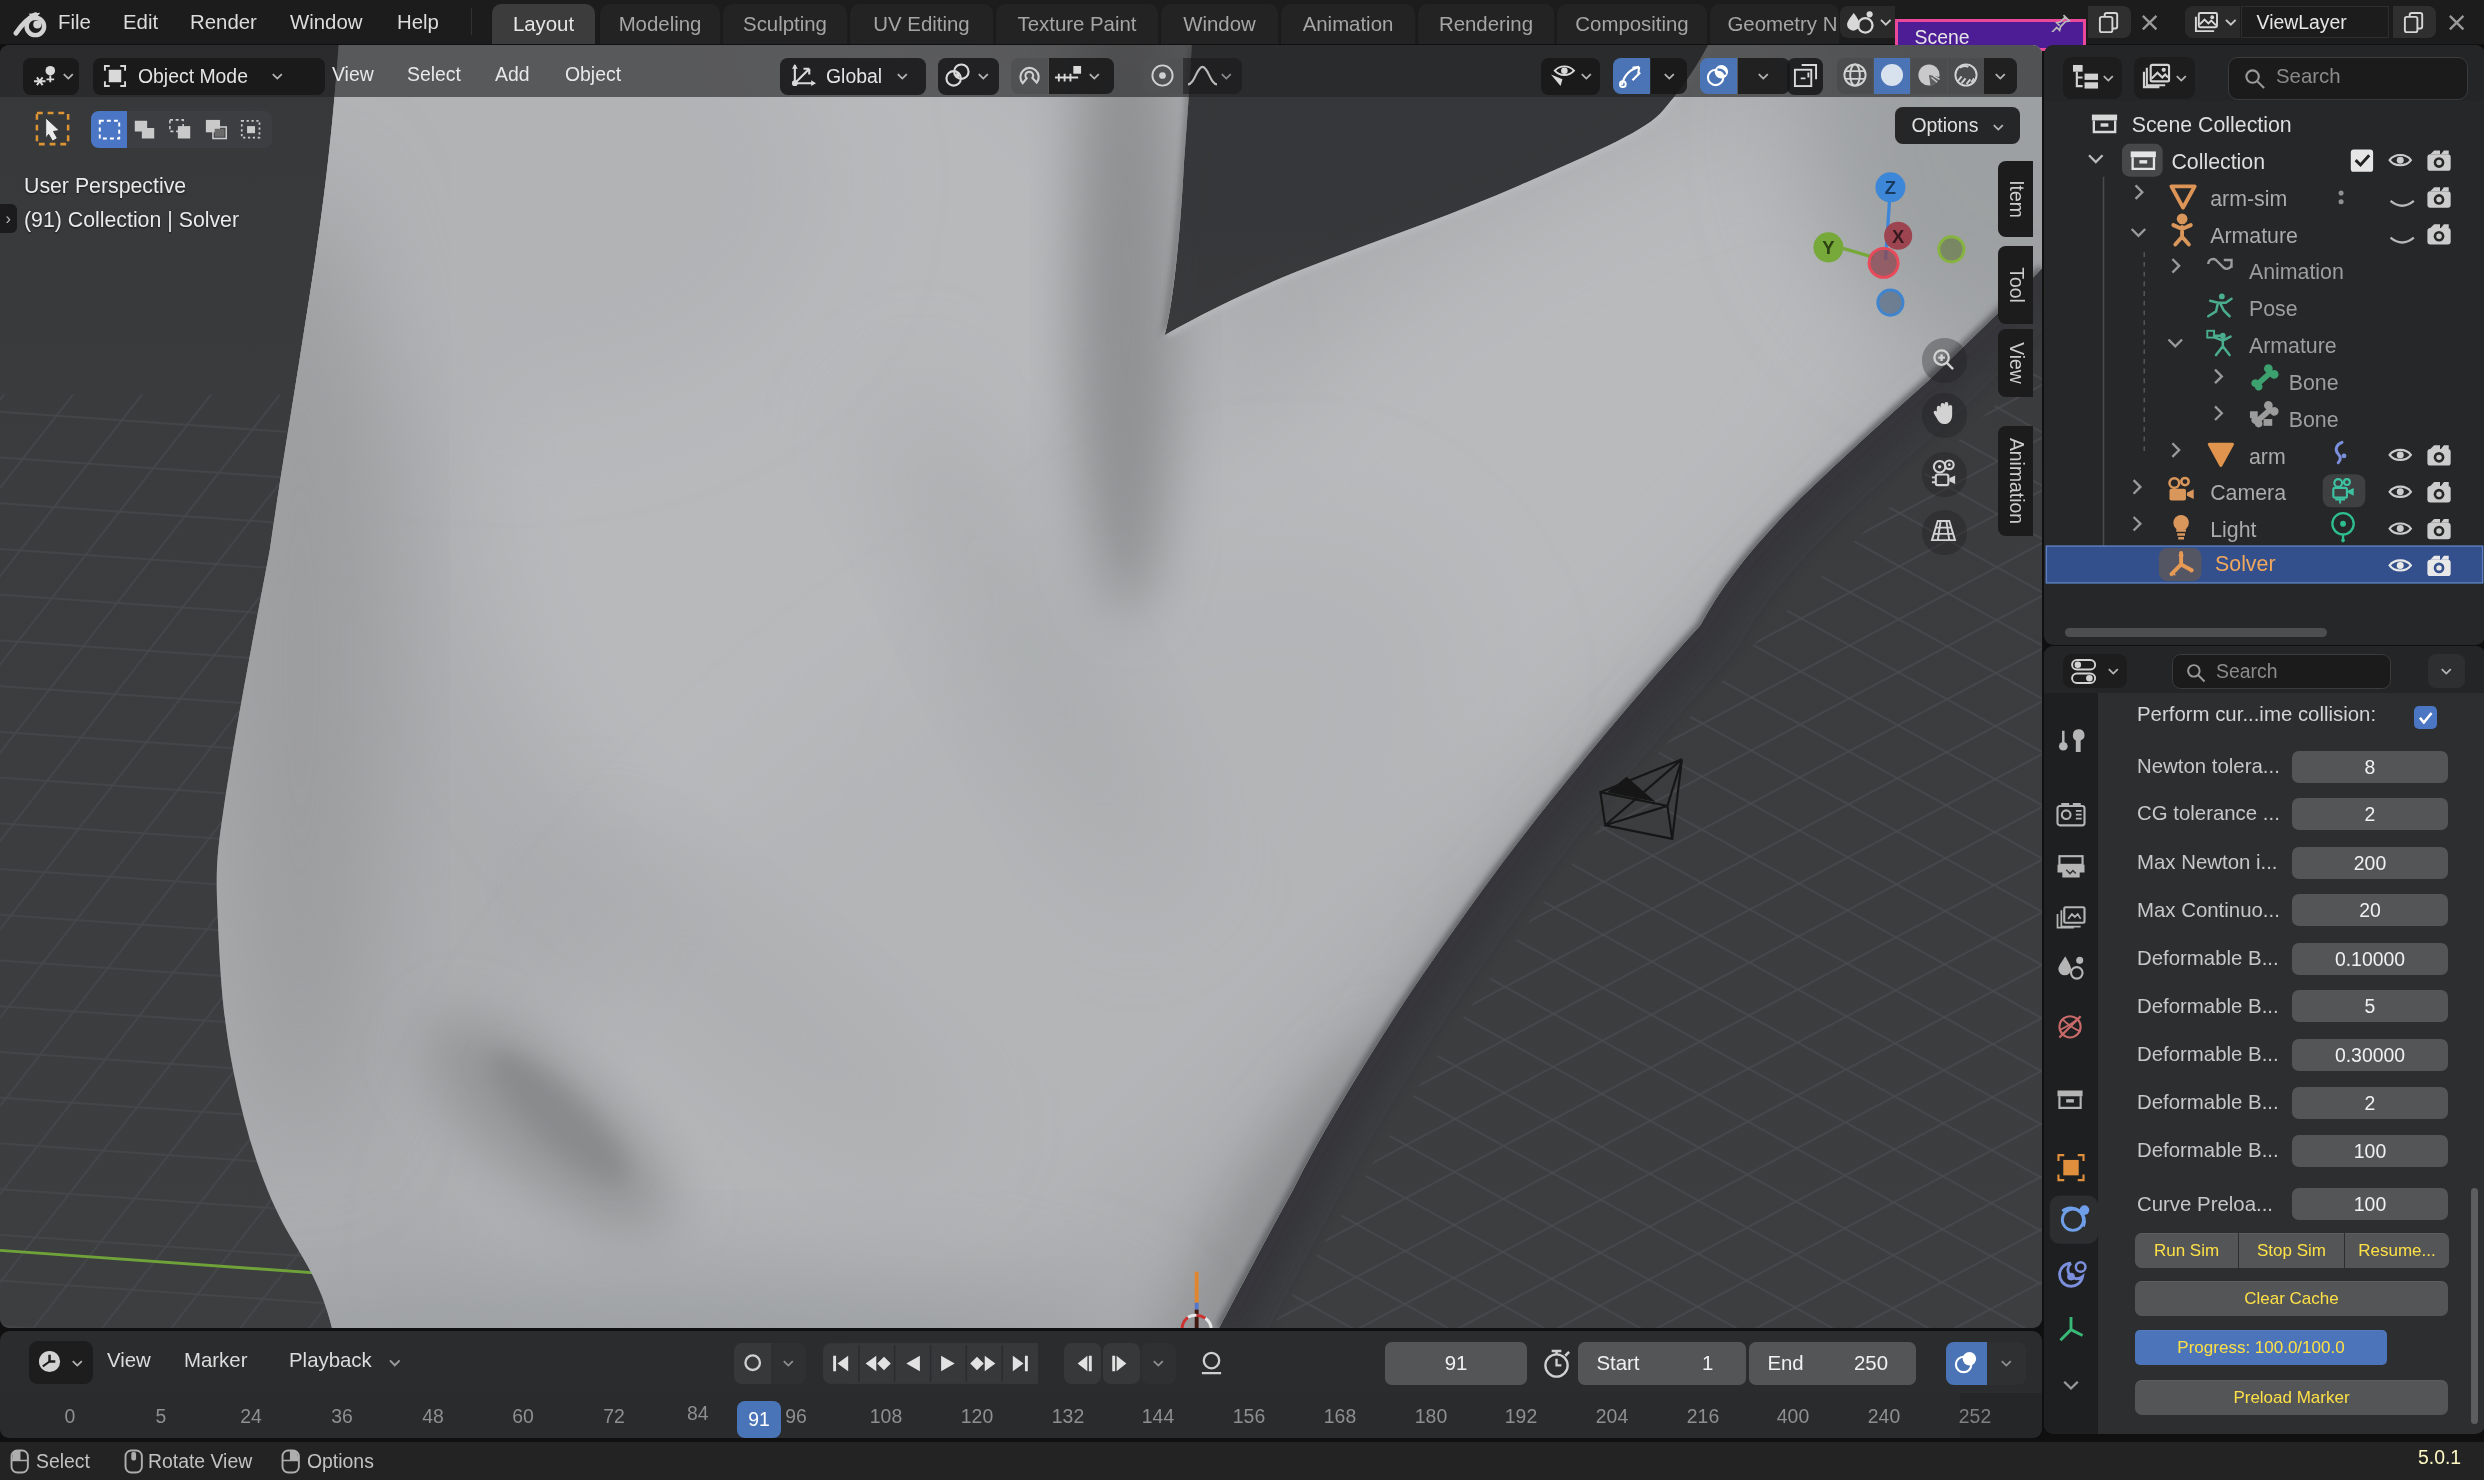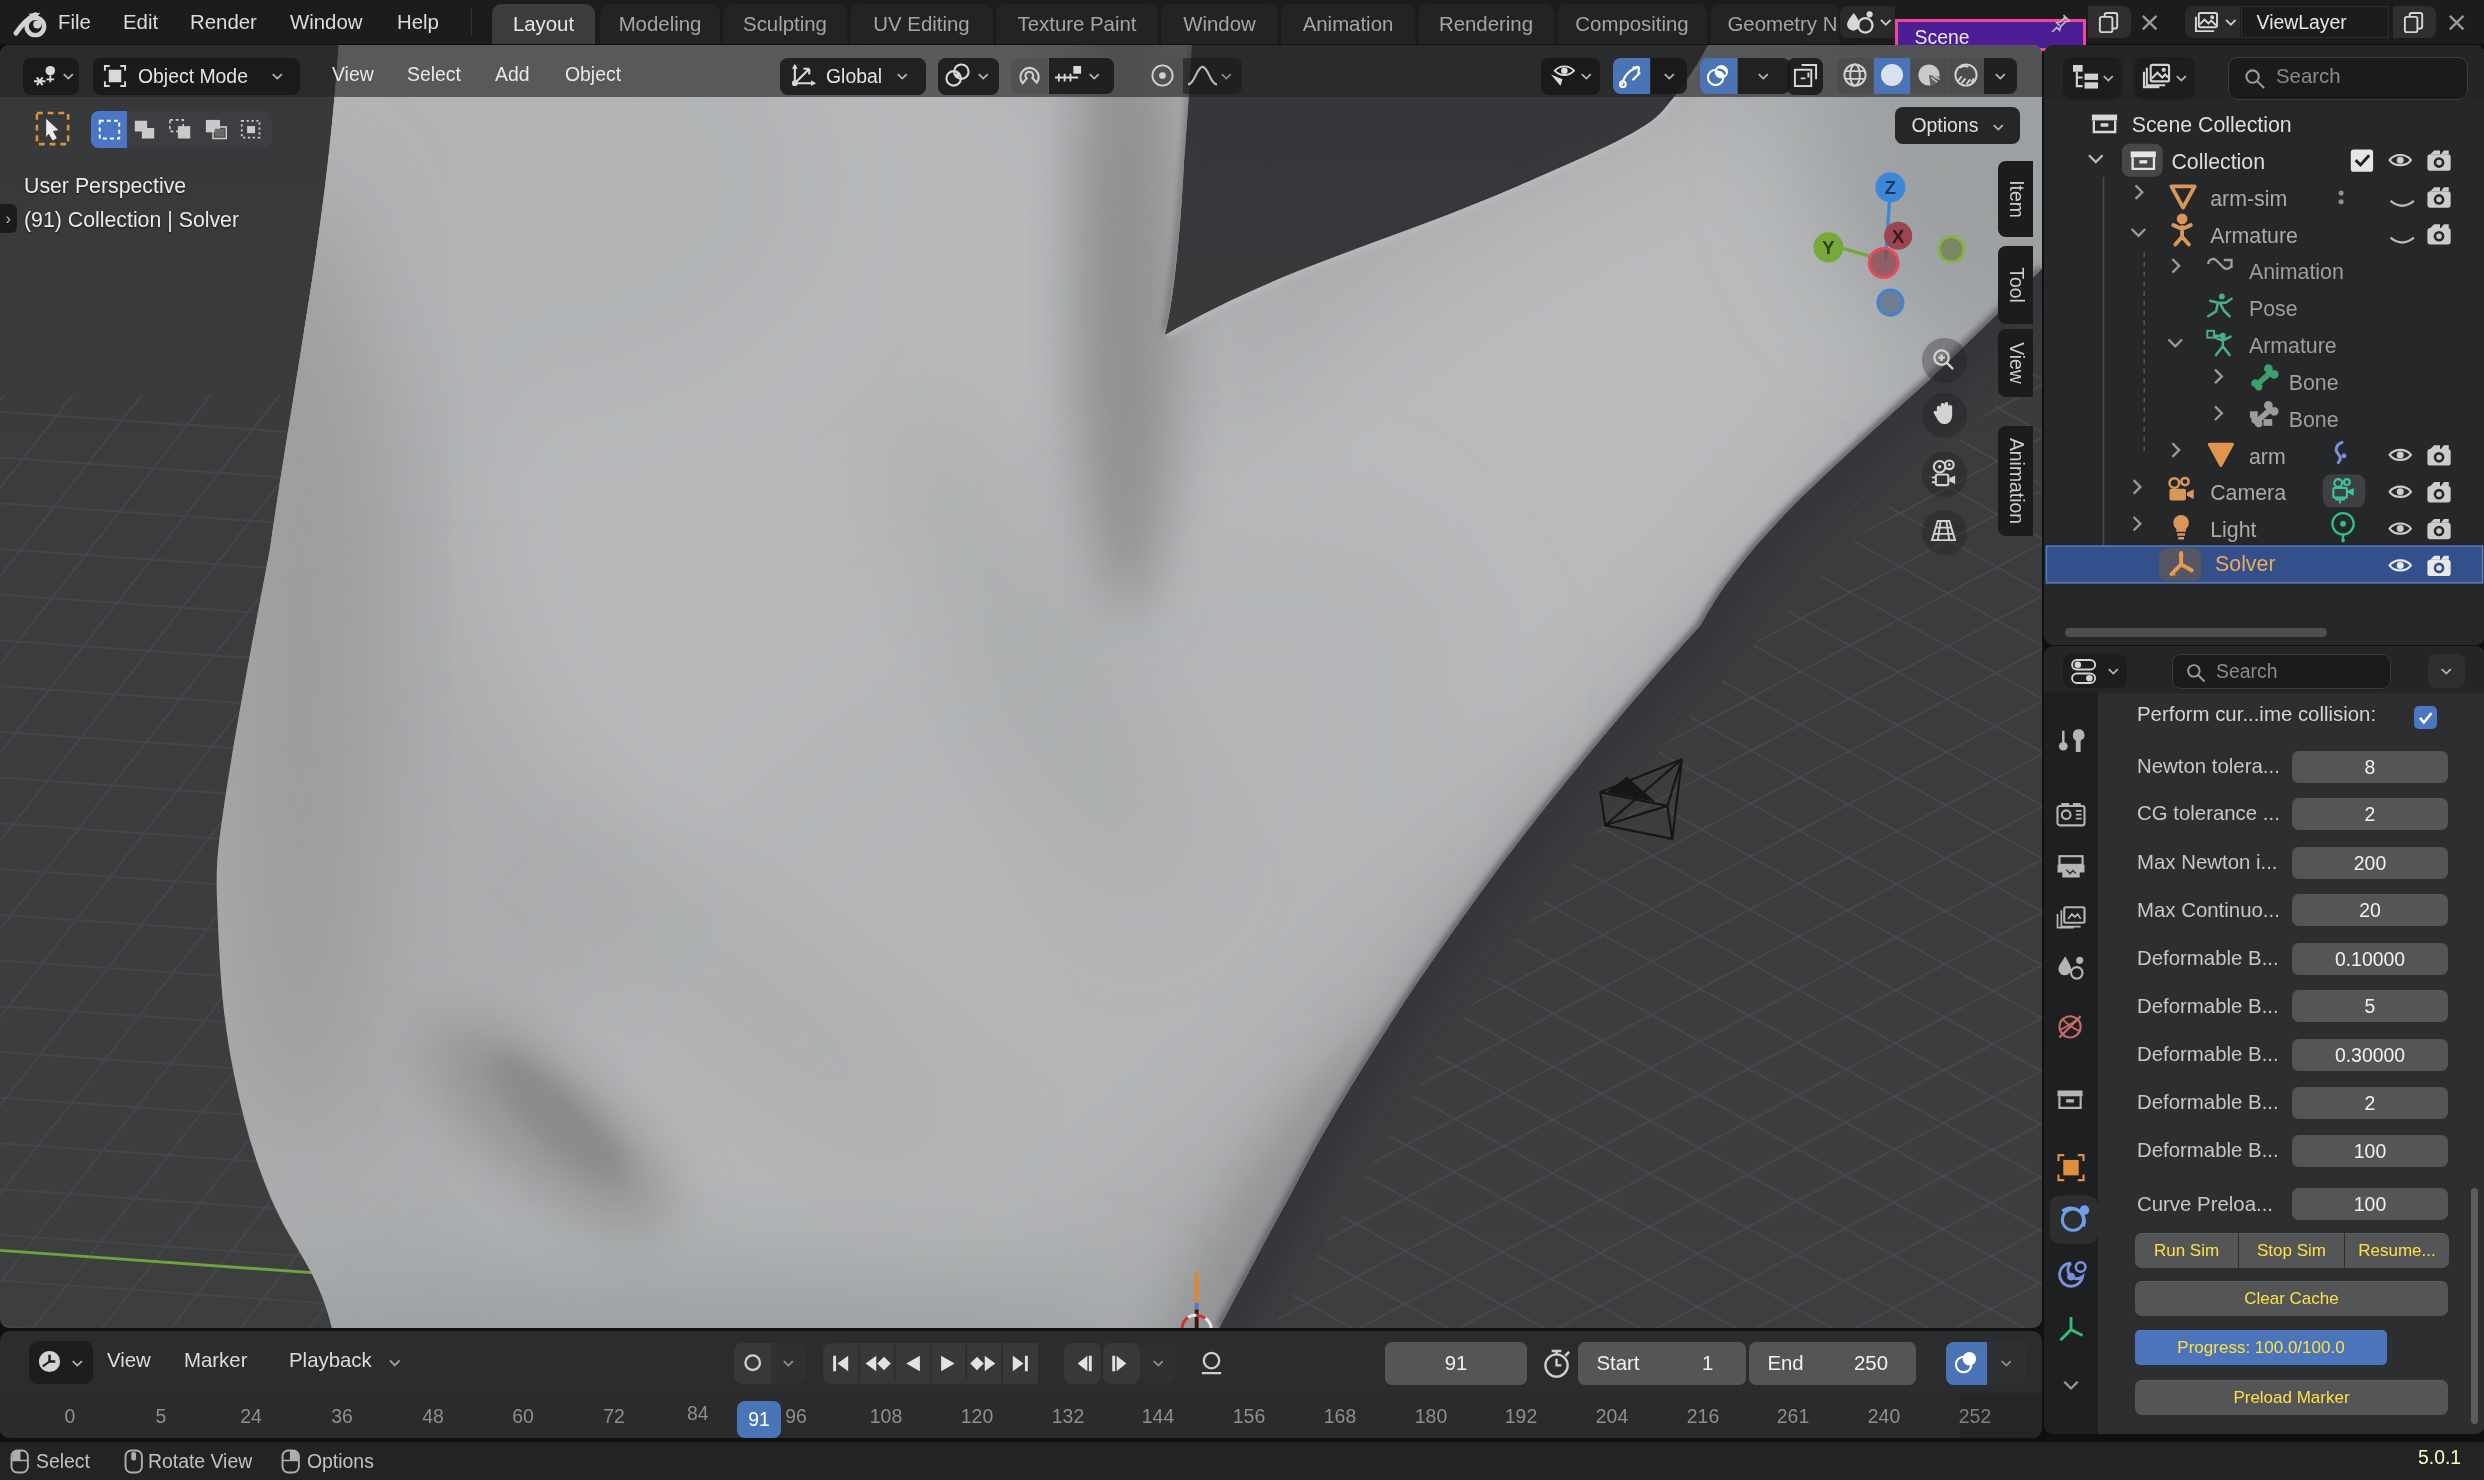--- a/index.html
+++ b/index.html
@@ -235,21 +235,21 @@
     <span class="hbtn" style="left:23px;width:56px">
       <svg class="abs" style="left:7.8px;top:6.8px" width="29" height="23" viewBox="0 0 30 24">
         <path d="M3 18 L15 18 M6 14 L12 22 M12 14 L6 22" stroke="#d9d9d9" stroke-width="2" fill="none"></path>
         <circle cx="20" cy="7" r="5" fill="#d9d9d9"></circle>
             <path d="M20 12 v7 M16 16 h8" stroke="#d9d9d9" stroke-width="2"></path>
       </svg>
       <svg class="abs" style="left:39px;top:13.6px" width="12.6" height="9.7" viewBox="0 0 14 10">
             <path d="M2 3 L7 8 L12 3" stroke="#b5b5b5" stroke-width="2" fill="none"></path>
           </svg>
     </span>
-    <span class="hbtn" style="left:93px;width:207px">
+    <span class="hbtn" style="left:93px;width:232px">
       <svg class="abs" style="left:9.7px;top:6.8px" width="24" height="24" viewBox="0 0 25 25">
         <rect x="6" y="6" width="13" height="13" fill="#d9d9d9"></rect>
         <path d="M2 7 V2 H7 M18 2 H23 V7 M23 18 V23 H18 M7 23 H2 V18" stroke="#d9d9d9" stroke-width="2" fill="none"></path>
       </svg>
       <span class="abs" style="left:45px">Object Mode</span>
       <svg class="abs" style="left:178px;top:13.6px" width="12.6" height="9.7" viewBox="0 0 14 10">
             <path d="M2 3 L7 8 L12 3" stroke="#b5b5b5" stroke-width="2" fill="none"></path>
           </svg>
     </span>
     <span class="hmenu" style="left:332px">View</span>
@@ -930,21 +930,21 @@
         <span style="position:absolute;left:886px;top:11.6px;transform:translateX(-50%)">108</span>
         <span style="position:absolute;left:977px;top:11.6px;transform:translateX(-50%)">120</span>
         <span style="position:absolute;left:1068px;top:11.6px;transform:translateX(-50%)">132</span>
         <span style="position:absolute;left:1158px;top:11.6px;transform:translateX(-50%)">144</span>
         <span style="position:absolute;left:1249px;top:11.6px;transform:translateX(-50%)">156</span>
         <span style="position:absolute;left:1340px;top:11.6px;transform:translateX(-50%)">168</span>
         <span style="position:absolute;left:1431px;top:11.6px;transform:translateX(-50%)">180</span>
         <span style="position:absolute;left:1521px;top:11.6px;transform:translateX(-50%)">192</span>
         <span style="position:absolute;left:1612px;top:11.6px;transform:translateX(-50%)">204</span>
         <span style="position:absolute;left:1703px;top:11.6px;transform:translateX(-50%)">216</span>
-        <span style="position:absolute;left:1793px;top:11.6px;transform:translateX(-50%)">261</span>
+        <span style="position:absolute;left:1793px;top:11.6px;transform:translateX(-50%)">400</span>
         <span style="position:absolute;left:1884px;top:11.6px;transform:translateX(-50%)">240</span>
         <span style="position:absolute;left:1975px;top:11.6px;transform:translateX(-50%)">252</span>
         <span style="position:absolute;left:737px;top:7.8px;width:44px;height:37px;background:#4a74b8;border-radius:7.8px;color:#fff;text-align:center;line-height:37px">91</span>
         <span style="position:absolute;left:1960px;top:0;width:82px;height:49px;background:rgba(0,0,0,0.10)"></span>
       </div>
   </div>
   <div id="status">
     <svg class="abs" style="left:9.7px;top:6.8px" width="19.4" height="25" viewBox="0 0 20 26">
         <rect x="1.5" y="1.5" width="17" height="23" rx="6" fill="none" stroke="#aeaeae" stroke-width="2"></rect>
         <path d="M10 2 v10 M2 12 h16" stroke="#aeaeae" stroke-width="1.6"></path>

